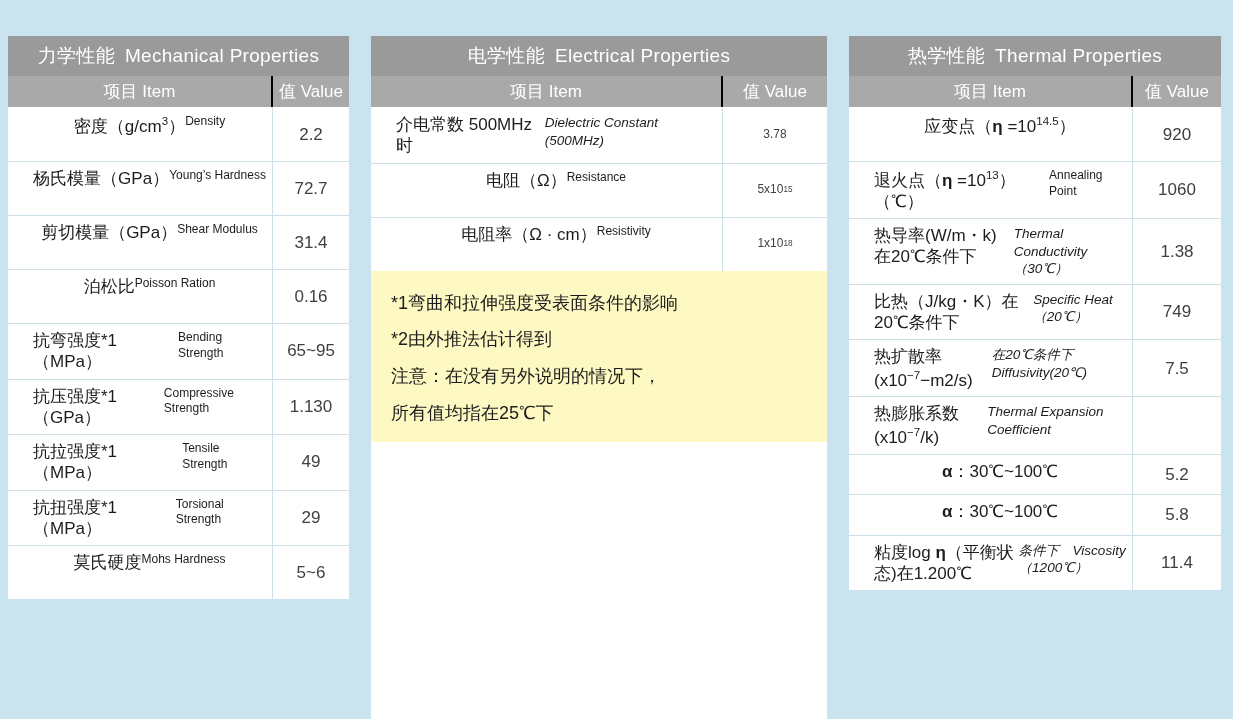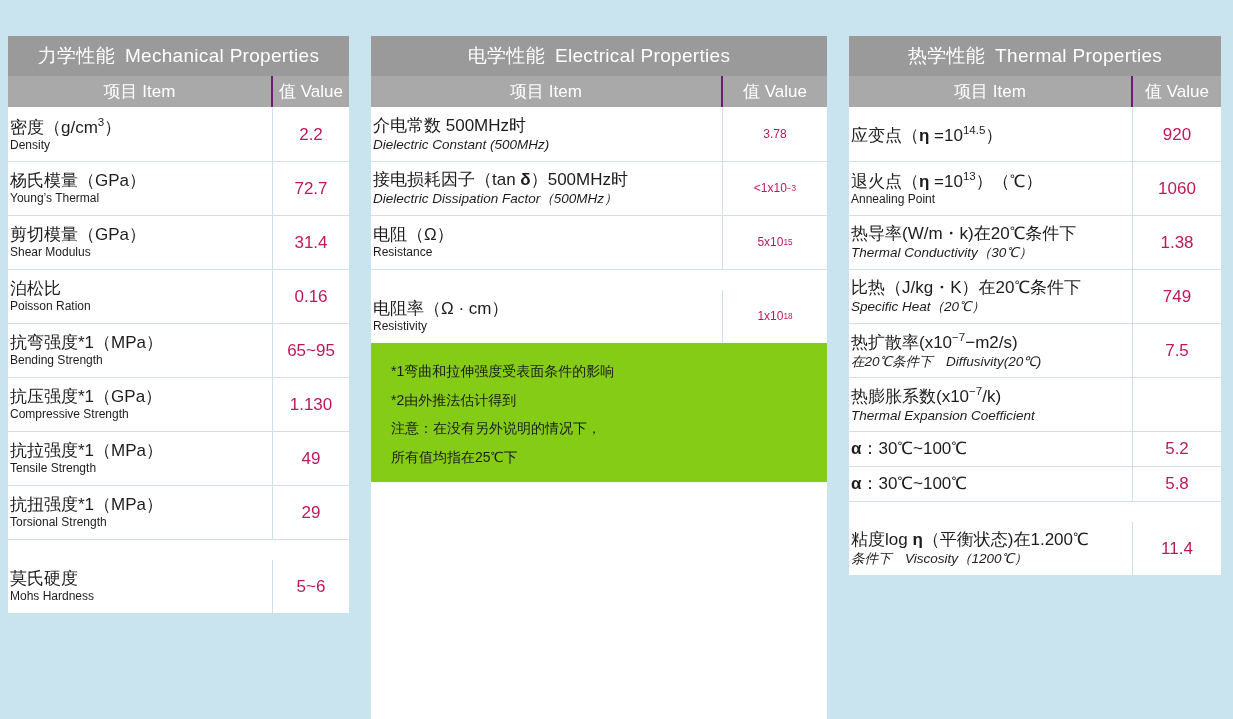--- a/index.html
+++ b/index.html
@@ -44,66 +44,66 @@
     display:flex;
     background:#a9a9a9;
     color:#ffffff;
     height:31px;
     font-size:17px;
     border-bottom:1px solid #ffffff;
   }
   .head-row .h-item{
     flex:1;
     display:flex;align-items:center;justify-content:center;
-    border-right:2px solid #701a75;
+    border-right:2px solid #000000;
   }
   .head-row .h-val{
     width:76px;
     display:flex;align-items:center;justify-content:center;
   }
   .col.mid .head-row .h-val{ width:104px; }
   .col.right .head-row .h-val{ width:88px; }
 
   .tbl{ background:#ffffff; }
   .row{
     display:flex;
     border-bottom:1px solid #cfe0e8;
     min-height:53px;
   }
-  .row:last-child{ border-bottom:none;margin-top:20px; }
+  .row:last-child{ border-bottom:none; }
   .cell-item{
     flex:1;
-    padding:6px 6px 6px 2px;
-    box-sizing:border-box;
-    display:flex;flex-direction:column;justify-content:center;
+    padding:6px 6px 6px 25px;
+    box-sizing:border-box;
+    display:flex;flex-direction:row;justify-content:center;
     border-right:1px solid #cfe0e8;
   }
   .cell-val{
     width:76px;
     display:flex;align-items:center;justify-content:center;
     font-size:17px;
-    color:#be185d;
-    padding:4px 4px;
+    color:#404040;
+    padding:10px 4px;
     box-sizing:border-box;
     text-align:center;
     line-height:1.15;
   }
   .col.mid .cell-val{ width:104px; font-size:12px;}
   .col.right .cell-val{ width:88px; }
 
   .cn-line{ font-size:17px; line-height:1.25; }
   .en-line{ font-size:12px; line-height:1.3; }
   .en-small{ font-size:13.5px; line-height:1.3;font-style:italic; }
 
   sup{ font-size:.68em; vertical-align:super; }
 
   .notes{
-    background:#84cc16;
+    background:#fef9c3;
     padding:14px 18px 10px 20px;
-    font-size:14px;
+    font-size:18px;
     line-height:2.05;
     box-sizing:border-box;
   }
   .notes div{ white-space:nowrap; }
   .col.mid .tbl-wrap{ background:#ffffff; height:644px; box-sizing:border-box; display:flex; flex-direction:column;}
   .col .tbl-wrap{ background:#ffffff; }
   .spacer-row{ flex:1; background:#ffffff; }
 </style>
 </head>
 <body>
@@ -124,21 +124,21 @@
           <div class="row">
             <div class="cell-item">
               <div class="cn-line">密度（g/cm<sup>3</sup>）</div>
               <div class="en-line">Density</div>
             </div>
             <div class="cell-val">2.2</div>
           </div>
           <div class="row">
             <div class="cell-item">
               <div class="cn-line">杨氏模量（GPa）</div>
-              <div class="en-line">Young’s Thermal</div>
+              <div class="en-line">Young’s Hardness</div>
             </div>
             <div class="cell-val">72.7</div>
           </div>
           <div class="row">
             <div class="cell-item">
               <div class="cn-line">剪切模量（GPa）</div>
               <div class="en-line">Shear Modulus</div>
             </div>
             <div class="cell-val">31.4</div>
           </div>
@@ -200,27 +200,20 @@
         <div class="tbl" id="tbl-elec">
             <div class="row">
               <div class="cell-item">
                 <div class="cn-line">介电常数 500MHz时</div>
                 <div class="en-small">Dielectric Constant (500MHz)</div>
               </div>
               <div class="cell-val">3.78</div>
             </div>
             <div class="row">
               <div class="cell-item">
-                <div class="cn-line">接电损耗因子（tan <b>δ</b>）500MHz时</div>
-                <div class="en-small">Dielectric Dissipation Factor（500MHz）</div>
-              </div>
-              <div class="cell-val">&lt;1x10<sup>−3</sup></div>
-            </div>
-            <div class="row">
-              <div class="cell-item">
                 <div class="cn-line">电阻（Ω）</div>
                 <div class="en-line">Resistance</div>
               </div>
               <div class="cell-val">5x10<sup>15</sup></div>
             </div>
             <div class="row">
               <div class="cell-item">
                 <div class="cn-line">电阻率（Ω · cm）</div>
                 <div class="en-line">Resistivity</div>
               </div>

